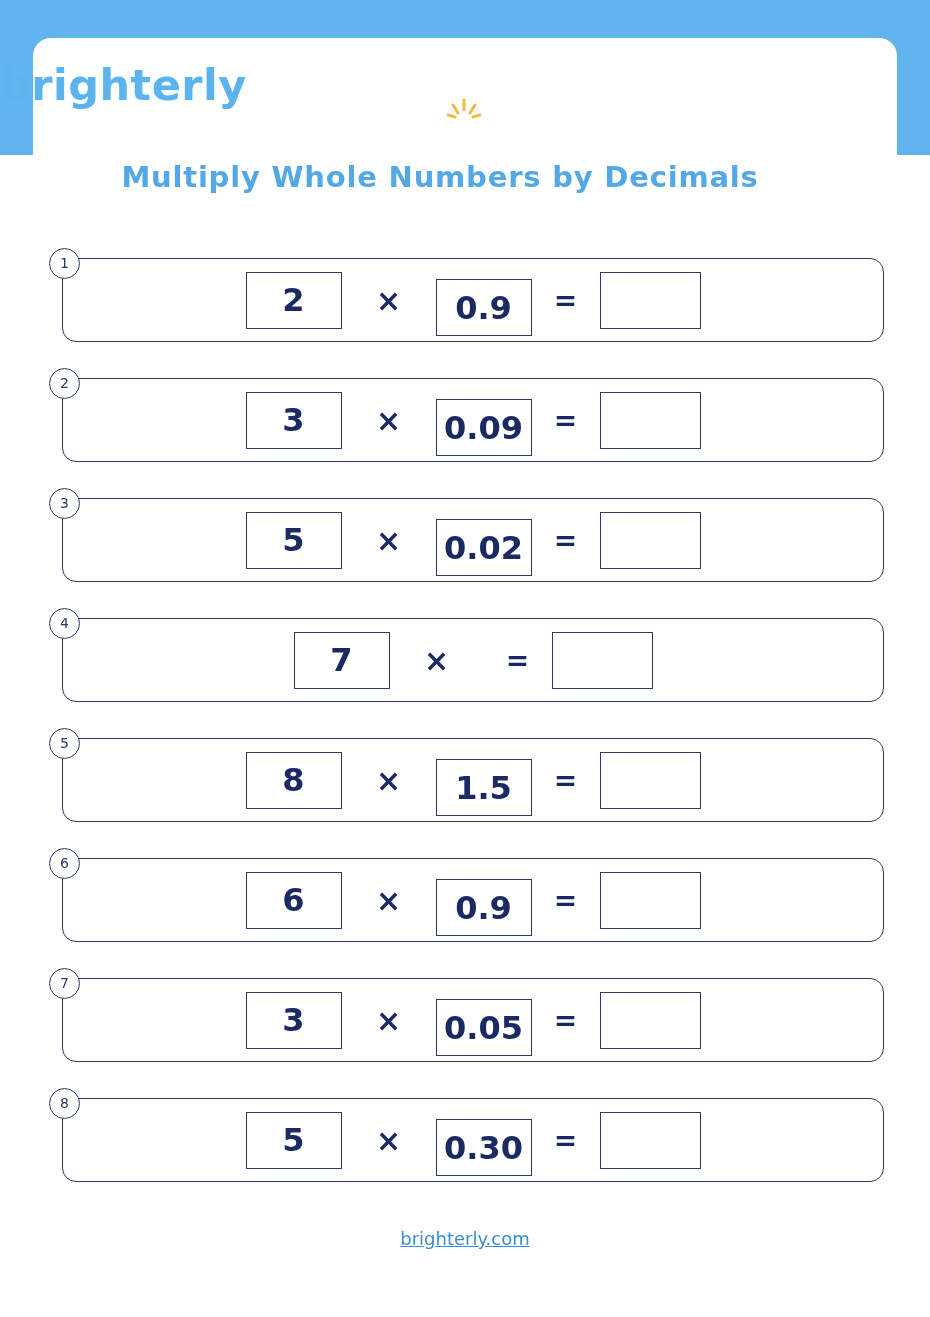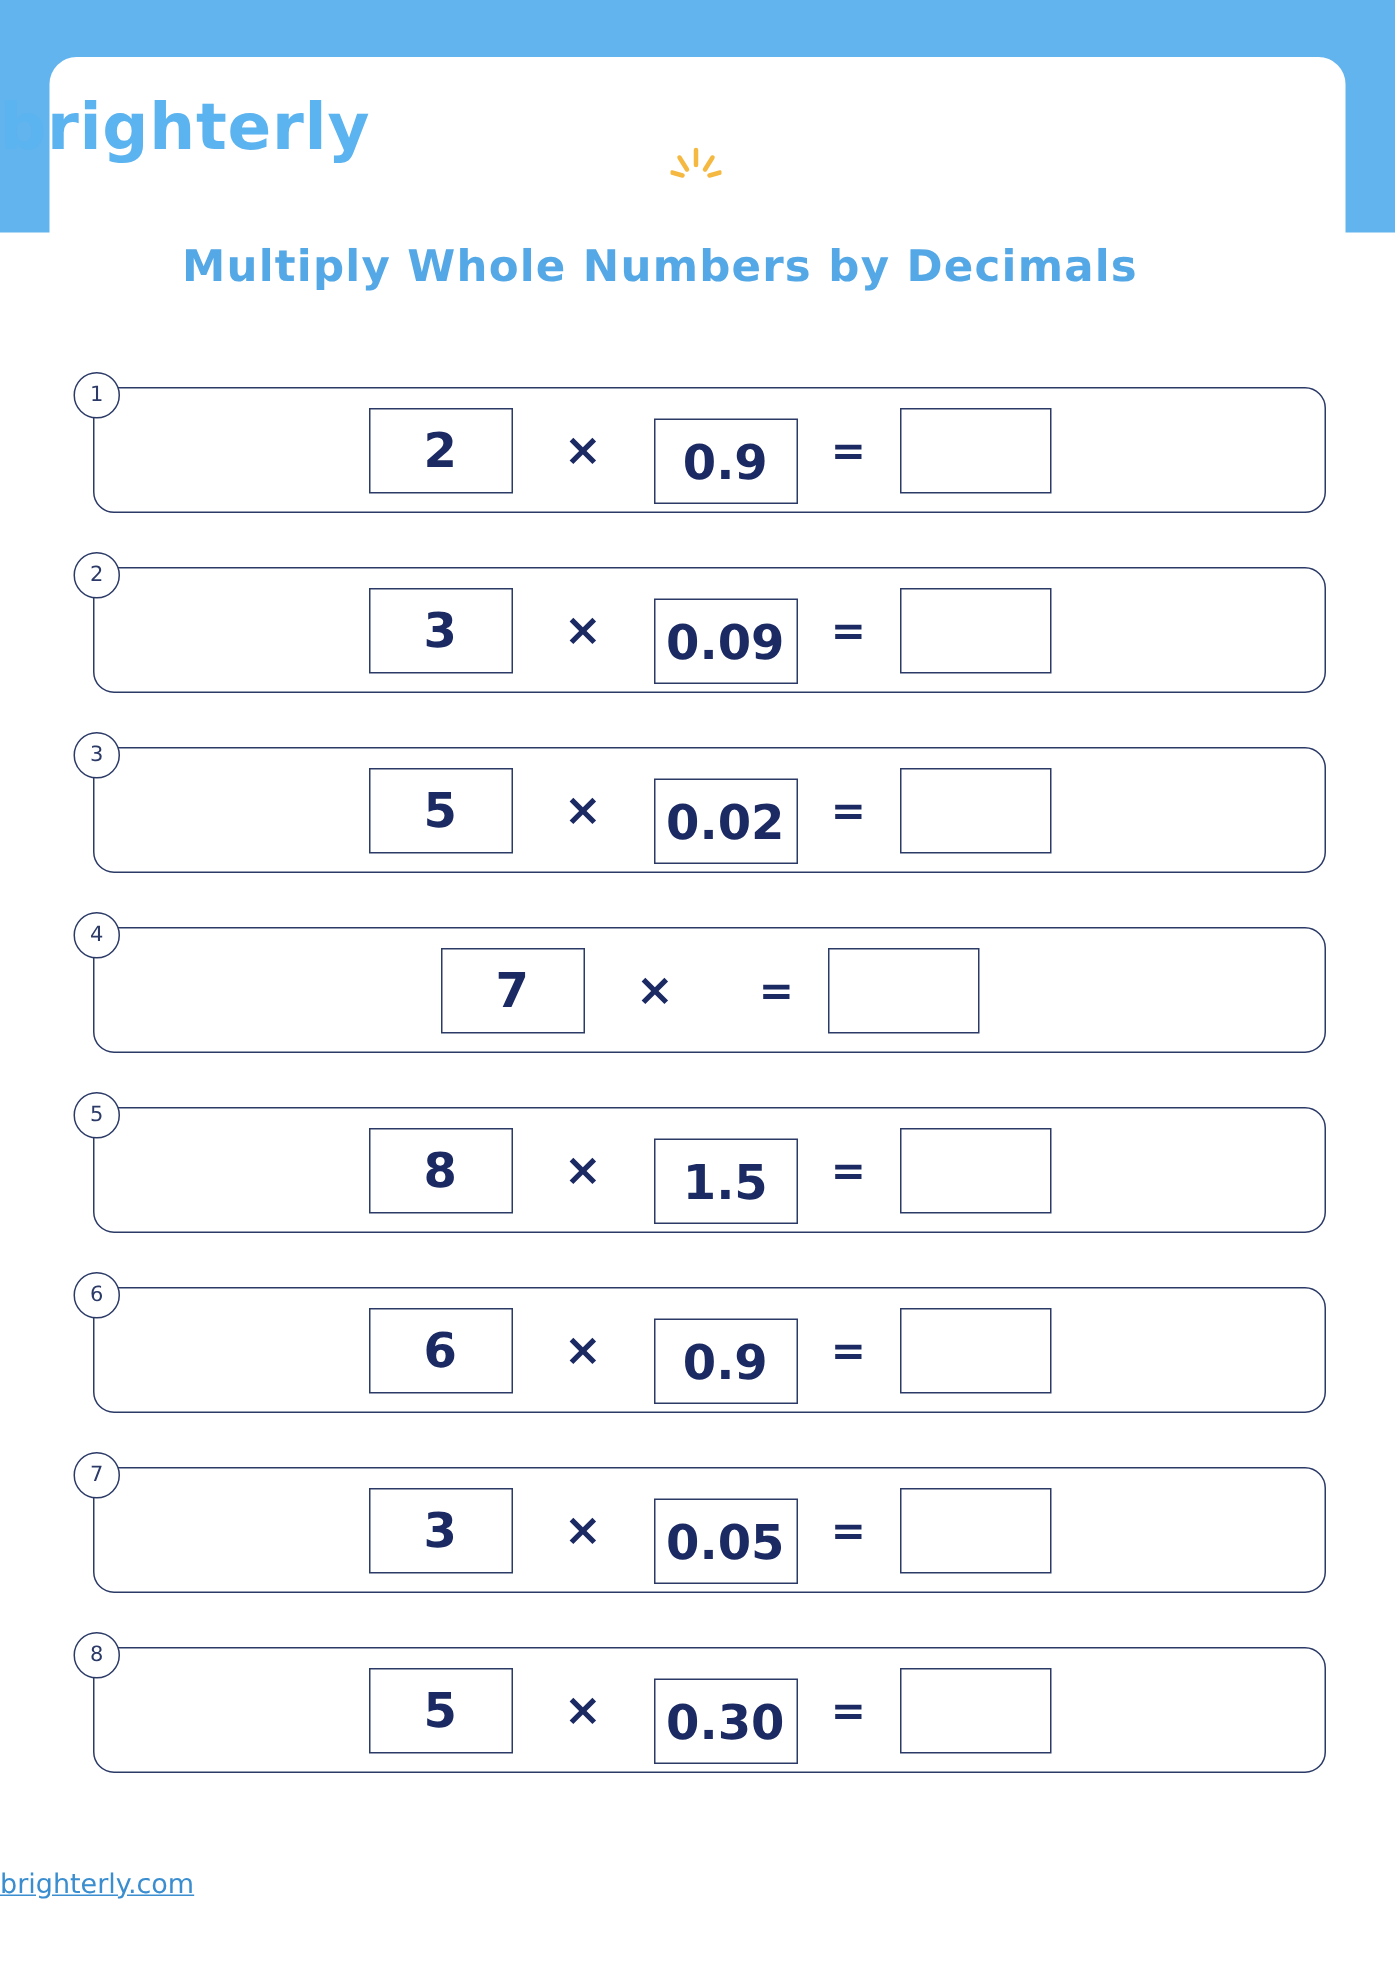--- a/index.html
+++ b/index.html
@@ -148,21 +148,21 @@
     text-align: center;
     color: #1b2a63;
     font-size: 28px;
     font-weight: bold;
   }
   .footer {
     position: absolute;
     top: 1228px;
     left: 0;
     width: 930px;
-    margin-top: 18px;
+    text-align: center;
   }
   .footer a {
     color: #3a8ed0;
     font-size: 18px;
     text-decoration: underline;
   }
 </style>
 </head>
 <body>
 

